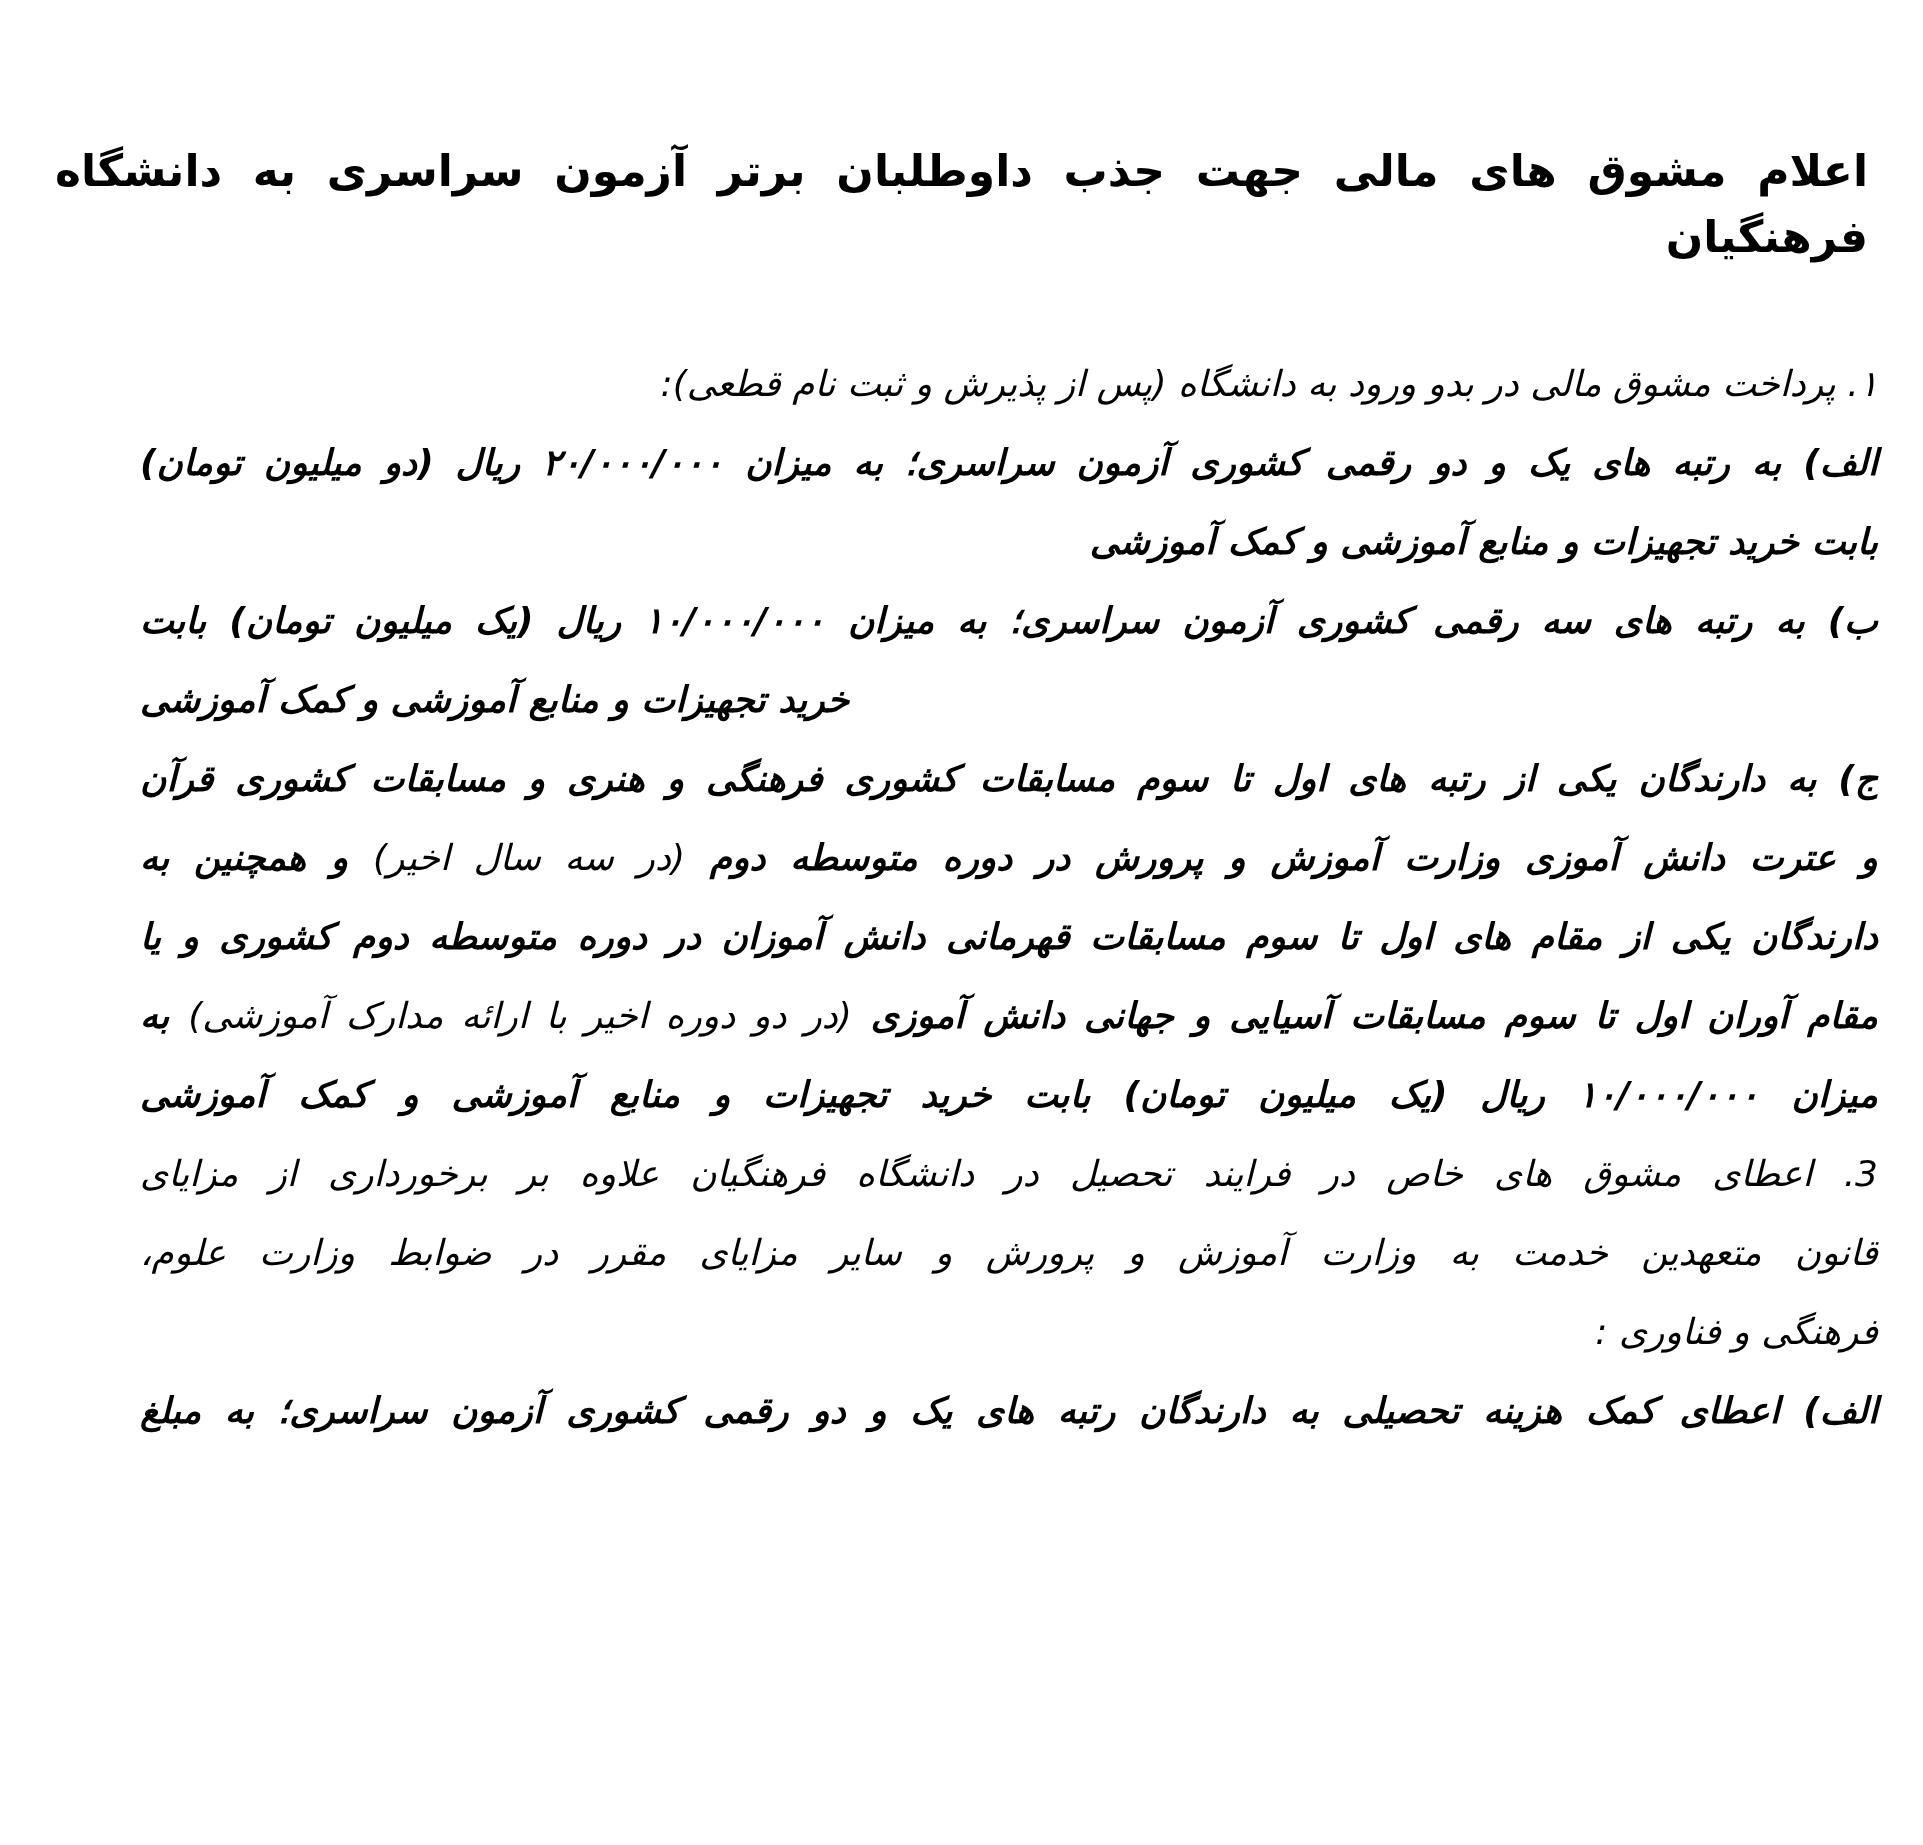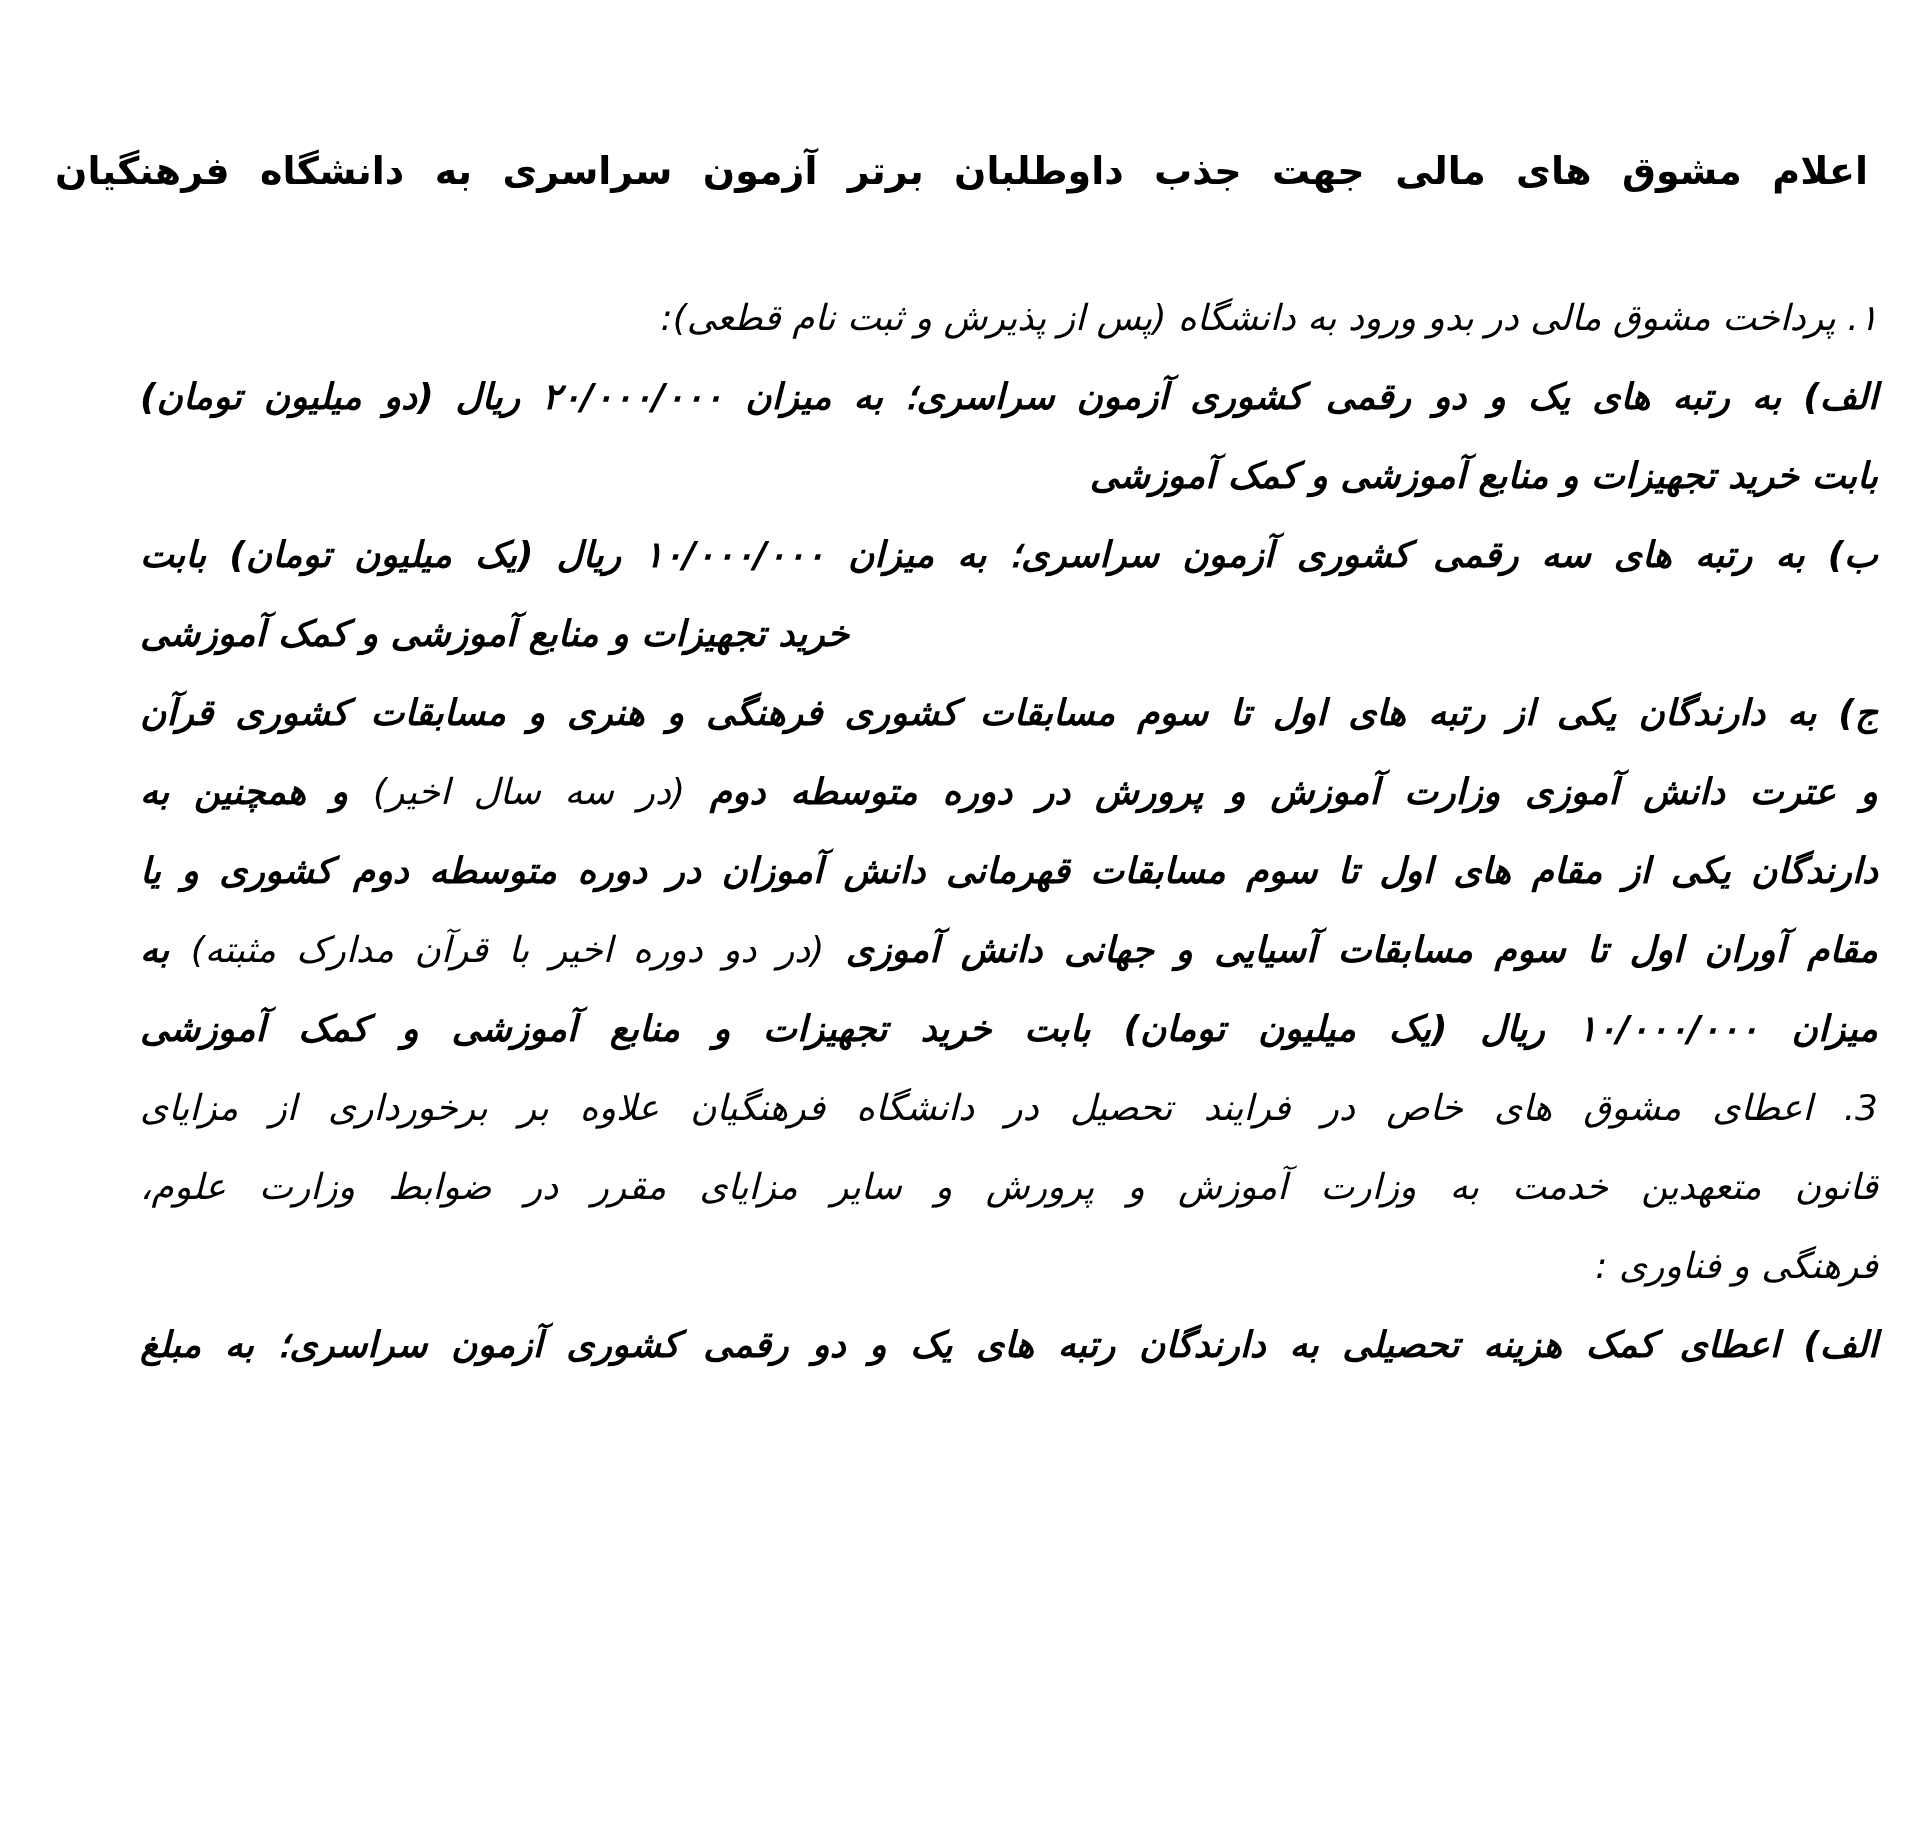--- a/index.html
+++ b/index.html
@@ -13,21 +13,21 @@
   }
   .page {
     box-sizing: border-box;
     width: 1923px;
     height: 1845px;
     padding: 88px 45px 40px 140px;
     direction: rtl;
     unicode-bidi: embed;
   }
   .doc-title {
-    font-size: 38px;
+    font-size: 44px;
     font-weight: 700;
     line-height: 66px;
     margin: 50px 10px 74px -85px;
     text-align: justify;
     text-align-last: justify;
     letter-spacing: 0;
   }
   .line {
     font-size: 36px;
     line-height: 79px;
@@ -68,21 +68,21 @@
     <div class="line justify">
       <span class="seg">و عترت دانش آموزی وزارت آموزش و پرورش در دوره متوسطه دوم</span>
       <span class="seg regular">(در سه سال اخیر)</span>
       <span class="seg">و همچنین به</span>
     </div>
 
     <div class="line justify">دارندگان یکی از مقام های اول تا سوم مسابقات قهرمانی دانش آموزان در دوره متوسطه دوم کشوری و یا</div>
 
     <div class="line justify">
       <span class="seg">مقام آوران اول تا سوم مسابقات آسیایی و جهانی دانش آموزی</span>
-      <span class="seg regular">(در دو دوره اخیر با قرآن مدارک مثبته)</span>
+      <span class="seg regular">(در دو دوره اخیر با ارائه مدارک آموزشی)</span>
       <span class="seg">به</span>
     </div>
 
     <div class="line justify">میزان ۱۰/۰۰۰/۰۰۰ ریال (یک میلیون تومان) بابت خرید تجهیزات و منابع آموزشی و کمک آموزشی</div>
 
     <div class="line regular justify">3. اعطای مشوق های خاص در فرایند تحصیل در دانشگاه فرهنگیان علاوه بر برخورداری از مزایای</div>
 
     <div class="line regular justify">قانون متعهدین خدمت به وزارت آموزش و پرورش و سایر مزایای مقرر در ضوابط وزارت علوم،</div>
 
     <div class="line regular right">فرهنگی و فناوری :</div>

